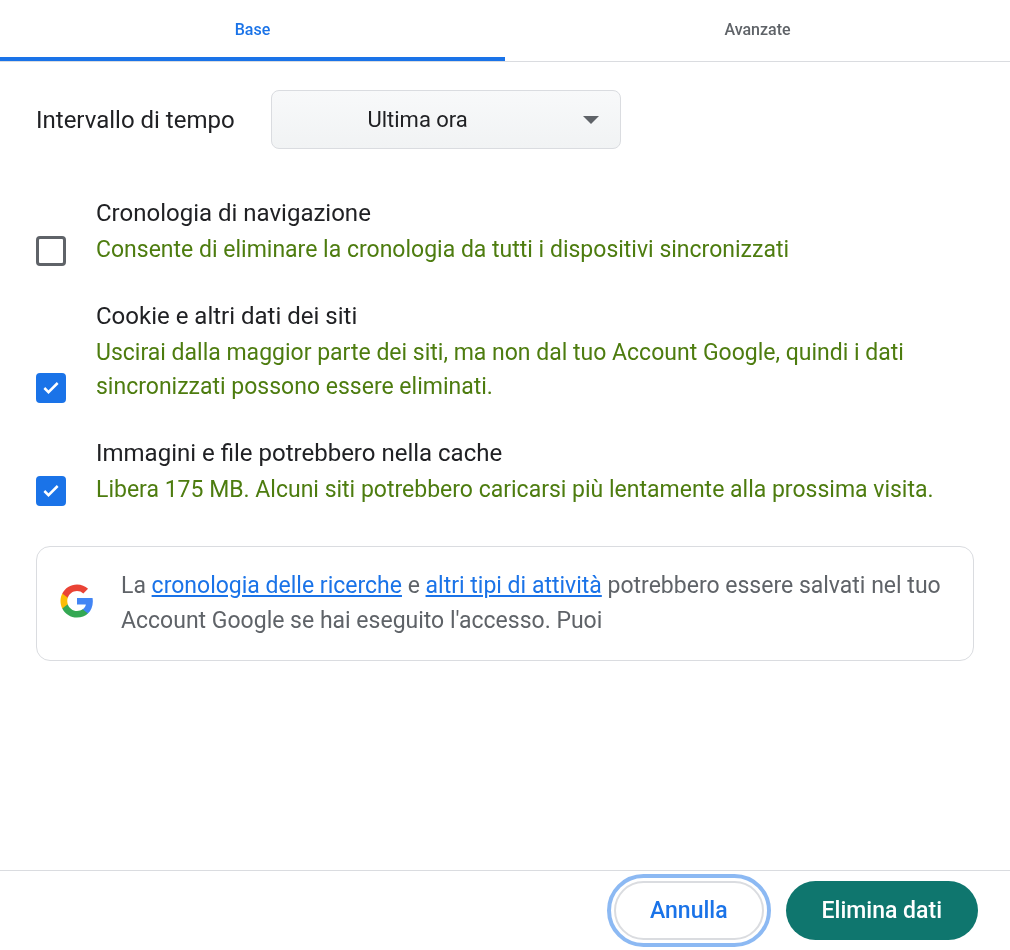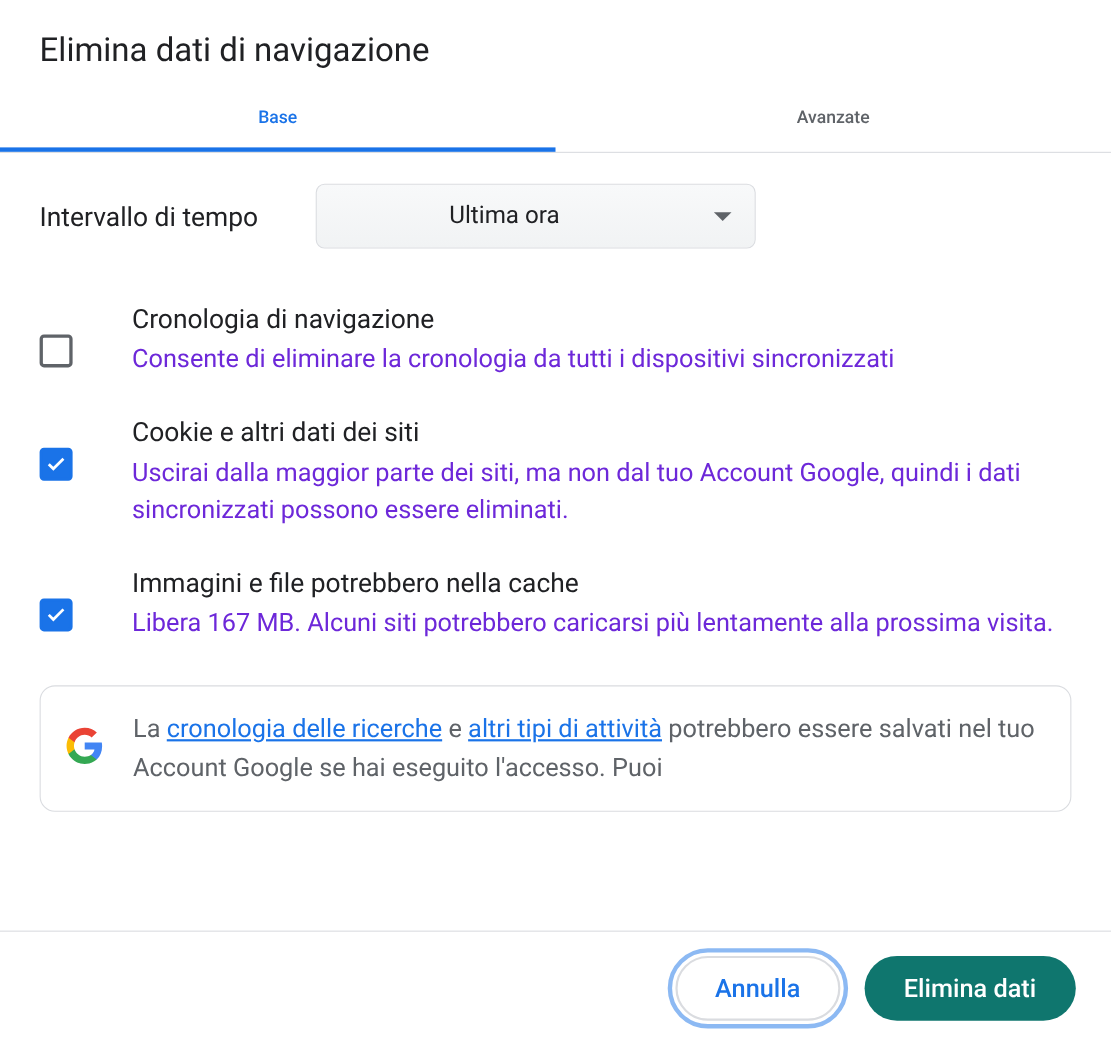--- a/index.html
+++ b/index.html
@@ -49,37 +49,37 @@
     }
     .body {
       flex: 1;
       overflow: hidden;
       padding: 0 36px;
     }
     .time-row {
       display: flex;
       align-items: center;
       padding: 28px 0 8px 0;
-      gap: 52px;
+      gap: 36px;
     }
     .time-label {
       font-size: 24px;
       color: #202124;
     }
     .select {
       appearance: none;
       font-family: inherit;
       font-size: 22px;
       color: #202124;
       background: linear-gradient(#f8f9fa, #f1f3f4);
       border: 1px solid #dadce0;
       border-radius: 8px;
       padding: 16px 80px 16px 24px;
       cursor: pointer;
-      width: 400px;
+      width: 350px;
       position: relative;
     }
     .select-wrap {
       position: relative;
       display: inline-block;
     }
     .select-wrap::after {
       content: "";
       position: absolute;
       right: 22px;
@@ -90,22 +90,22 @@
       border-left: 8px solid transparent;
       border-right: 8px solid transparent;
       border-top: 8px solid #5f6368;
       pointer-events: none;
     }
     .options {
       padding-top: 24px;
     }
     .option-row {
       display: flex;
-      align-items: flex-start;
-      gap: 54px;
+      align-items: flex-end;
+      gap: 30px;
       padding: 18px 0;
     }
     .checkbox {
       width: 30px;
       height: 30px;
       margin-top: 28px;
       flex-shrink: 0;
       border: 3px solid #5f6368;
       border-radius: 4px;
       cursor: pointer;
@@ -131,21 +131,21 @@
     .option-text {
       flex: 1;
     }
     .option-title {
       font-size: 24px;
       color: #202124;
       margin-bottom: 6px;
     }
     .option-desc {
       font-size: 23px;
-      color: #6d28d9;
+      color: #4d7c0f;
       line-height: 1.45;
     }
     .info-box {
       margin-top: 22px;
       border: 1px solid #dadce0;
       border-radius: 14px;
       padding: 22px 16px 22px 22px;
       display: flex;
       align-items: flex-start;
       gap: 26px;
@@ -159,21 +159,21 @@
       color: #5f6368;
       line-height: 1.5;
     }
     .info-text a {
       color: #1a73e8;
       text-decoration: underline;
       cursor: pointer;
     }
     .footer {
       border-top: 1px solid #dadce0;
-      padding: 22px 32px;
+      padding: 10px 32px;
       display: flex;
       justify-content: flex-end;
       gap: 22px;
       background: #fff;
     }
     .btn {
       font-family: inherit;
       font-size: 23px;
       font-weight: 500;
       padding: 14px 34px;
@@ -191,23 +191,20 @@
       background: #0f766e;
       color: #fff;
       border: none;
       padding: 16px 36px;
     }
   </style>
 </head>
 <body>
 
 <div class="dialog">
-  <div class="header">
-    <h1 class="title">Elimina dati di navigazione</h1>
-  </div>
 
   <div class="tabs">
     <div class="tab active">Base</div>
     <div class="tab">Avanzate</div>
   </div>
 
   <div class="body">
     <div class="time-row">
       <span class="time-label">Intervallo di tempo</span>
       <span class="select-wrap">
@@ -239,21 +236,21 @@
       </div>
 
       <div class="option-row">
         <div class="checkbox checked">
           <svg viewBox="0 0 24 24">
               <polyline points="4 12 9 17 20 6"></polyline>
             </svg>
         </div>
         <div class="option-text">
           <div class="option-title">Immagini e file potrebbero nella cache</div>
-          <div class="option-desc">Libera 167 MB. Alcuni siti potrebbero caricarsi più lentamente alla prossima visita.</div>
+          <div class="option-desc">Libera 175 MB. Alcuni siti potrebbero caricarsi più lentamente alla prossima visita.</div>
         </div>
       </div>
     </div>
 
     <div class="info-box">
       <div class="info-icon">
         <svg width="36" height="36" viewBox="0 0 48 48">
           <path fill="#4285F4" d="M45.12 24.5c0-1.56-.14-3.06-.4-4.5H24v8.51h11.84c-.51 2.75-2.06 5.08-4.39 6.64v5.52h7.11c4.16-3.83 6.56-9.47 6.56-16.17z"></path>
           <path fill="#34A853" d="M24 46c5.94 0 10.92-1.97 14.56-5.33l-7.11-5.52c-1.97 1.32-4.49 2.1-7.45 2.1-5.73 0-10.58-3.87-12.31-9.07H4.34v5.7C7.96 41.07 15.4 46 24 46z"></path>
           <path fill="#FBBC05" d="M11.69 28.18C11.25 26.86 11 25.45 11 24s.25-2.86.69-4.18v-5.7H4.34C2.85 17.09 2 20.45 2 24c0 3.55.85 6.91 2.34 9.88l7.35-5.7z"></path>

